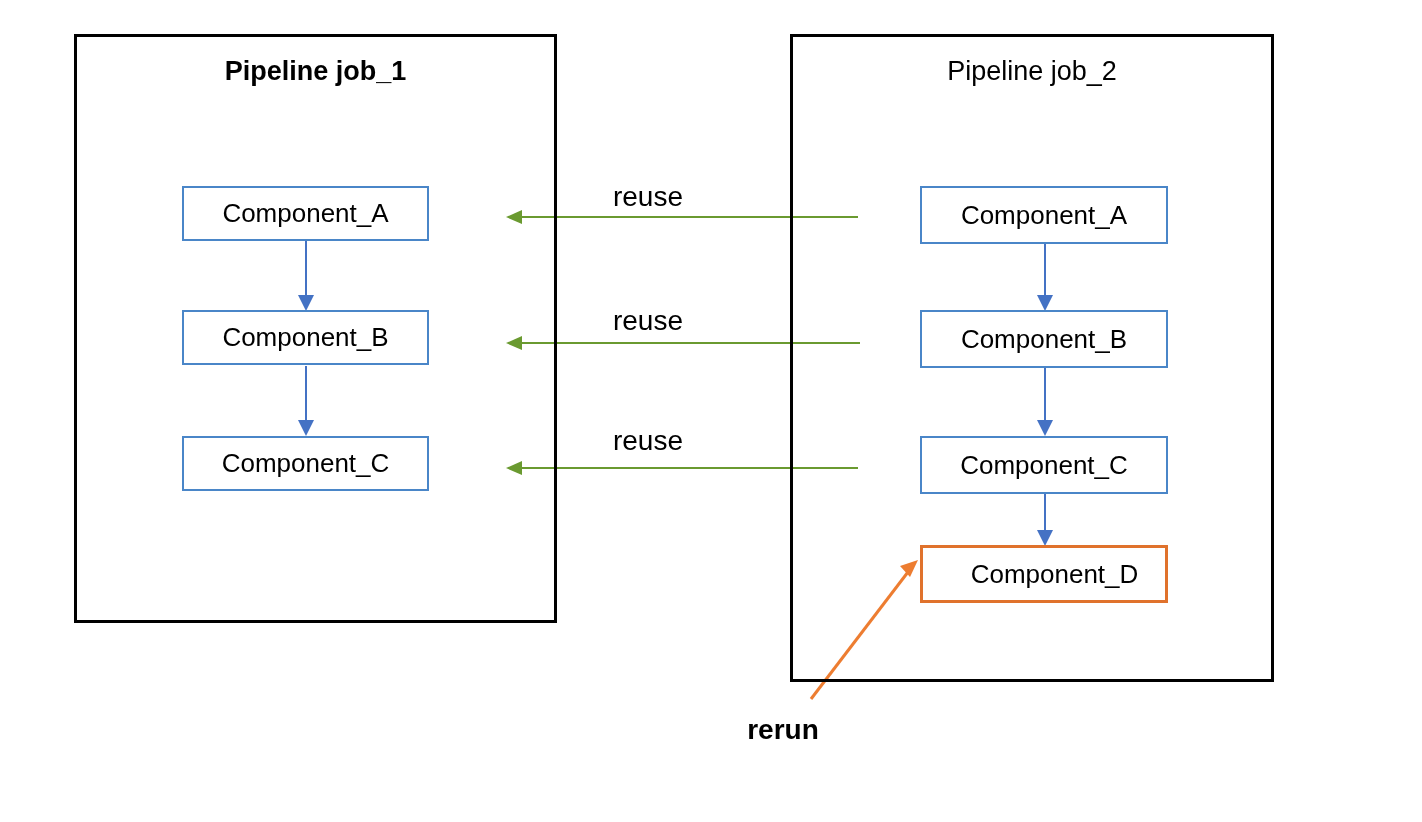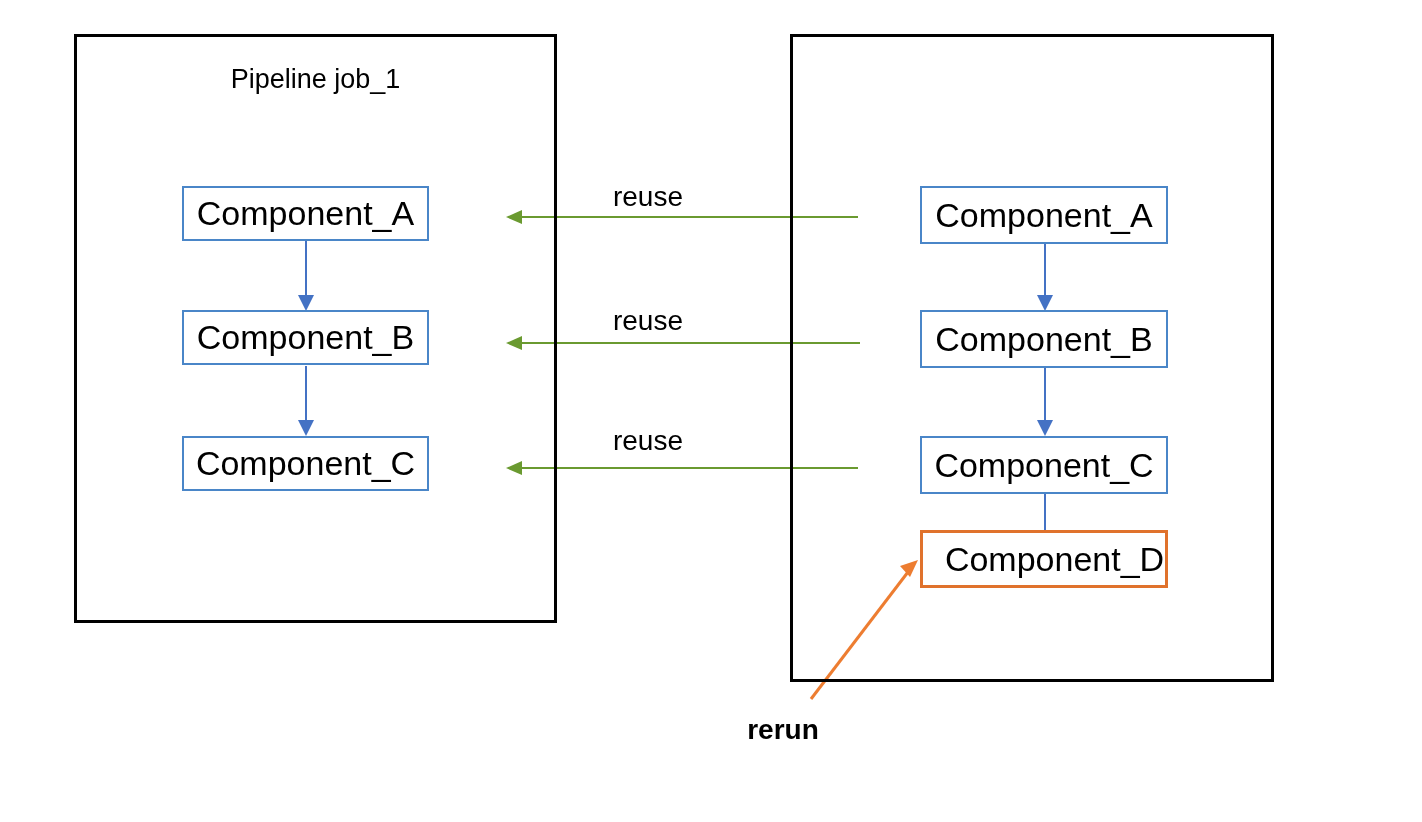--- a/index.html
+++ b/index.html
@@ -27,44 +27,44 @@
   #job2-container { left: 790px; top: 34px; width: 484px; height: 648px; }
 
   .job-title {
     position: absolute;
     text-align: center;
     font-size: 27px;
     line-height: 1;
     color: #000000;
     white-space: nowrap;
   }
-  #job1-title { left: 74px;  top: 66px; width: 483px; }
+  #job1-title { left: 74px;  top: 58px; width: 483px; font-weight: bold; }
   #job2-title { left: 790px; top: 58px; width: 484px; }
 
   .component-box {
     position: absolute;
     box-sizing: border-box;
     display: flex;
     align-items: center;
     justify-content: center;
     background: #ffffff;
-    font-size: 34px;
+    font-size: 26px;
     color: #000000;
     white-space: nowrap;
   }
   .component-box.blue   { border: 2px solid #4A86C8; }
   .component-box.orange { border: 3px solid #E0722C; }
 
   .col-left  { left: 182px; width: 247px; height: 55px; }
   .col-right { left: 920px; width: 248px; height: 58px; }
 
   .row-a { top: 186px; }
   .row-b { top: 310px; }
   .row-c { top: 436px; }
-  .row-d { top: 530px; padding-left: 21px; }
+  .row-d { top: 545px; padding-left: 21px; }
 
   .svg-layer {
     position: absolute;
     left: 0;
     top: 0;
     width: 1422px;
     height: 822px;
     pointer-events: none;
   }
   .edge-label {
@@ -130,20 +130,21 @@
   </svg>
 
   <div id="job1-container" class="job-container"></div>
   <div id="job1-title" class="job-title">Pipeline job_1</div>
 
   <div class="component-box blue col-left row-a">Component_A</div>
   <div class="component-box blue col-left row-b">Component_B</div>
   <div class="component-box blue col-left row-c">Component_C</div>
 
   <div id="job2-container" class="job-container"></div>
+  <div id="job2-title" class="job-title">Pipeline job_2</div>
 
   <div class="component-box blue col-right row-a">Component_A</div>
   <div class="component-box blue col-right row-b">Component_B</div>
   <div class="component-box blue col-right row-c">Component_C</div>
   <div class="component-box orange col-right row-d">Component_D</div>
 
   <div id="reuse-label-a" class="edge-label reuse-label">reuse</div>
   <div id="reuse-label-b" class="edge-label reuse-label">reuse</div>
   <div id="reuse-label-c" class="edge-label reuse-label">reuse</div>
   <div id="rerun-label" class="edge-label">rerun</div>

